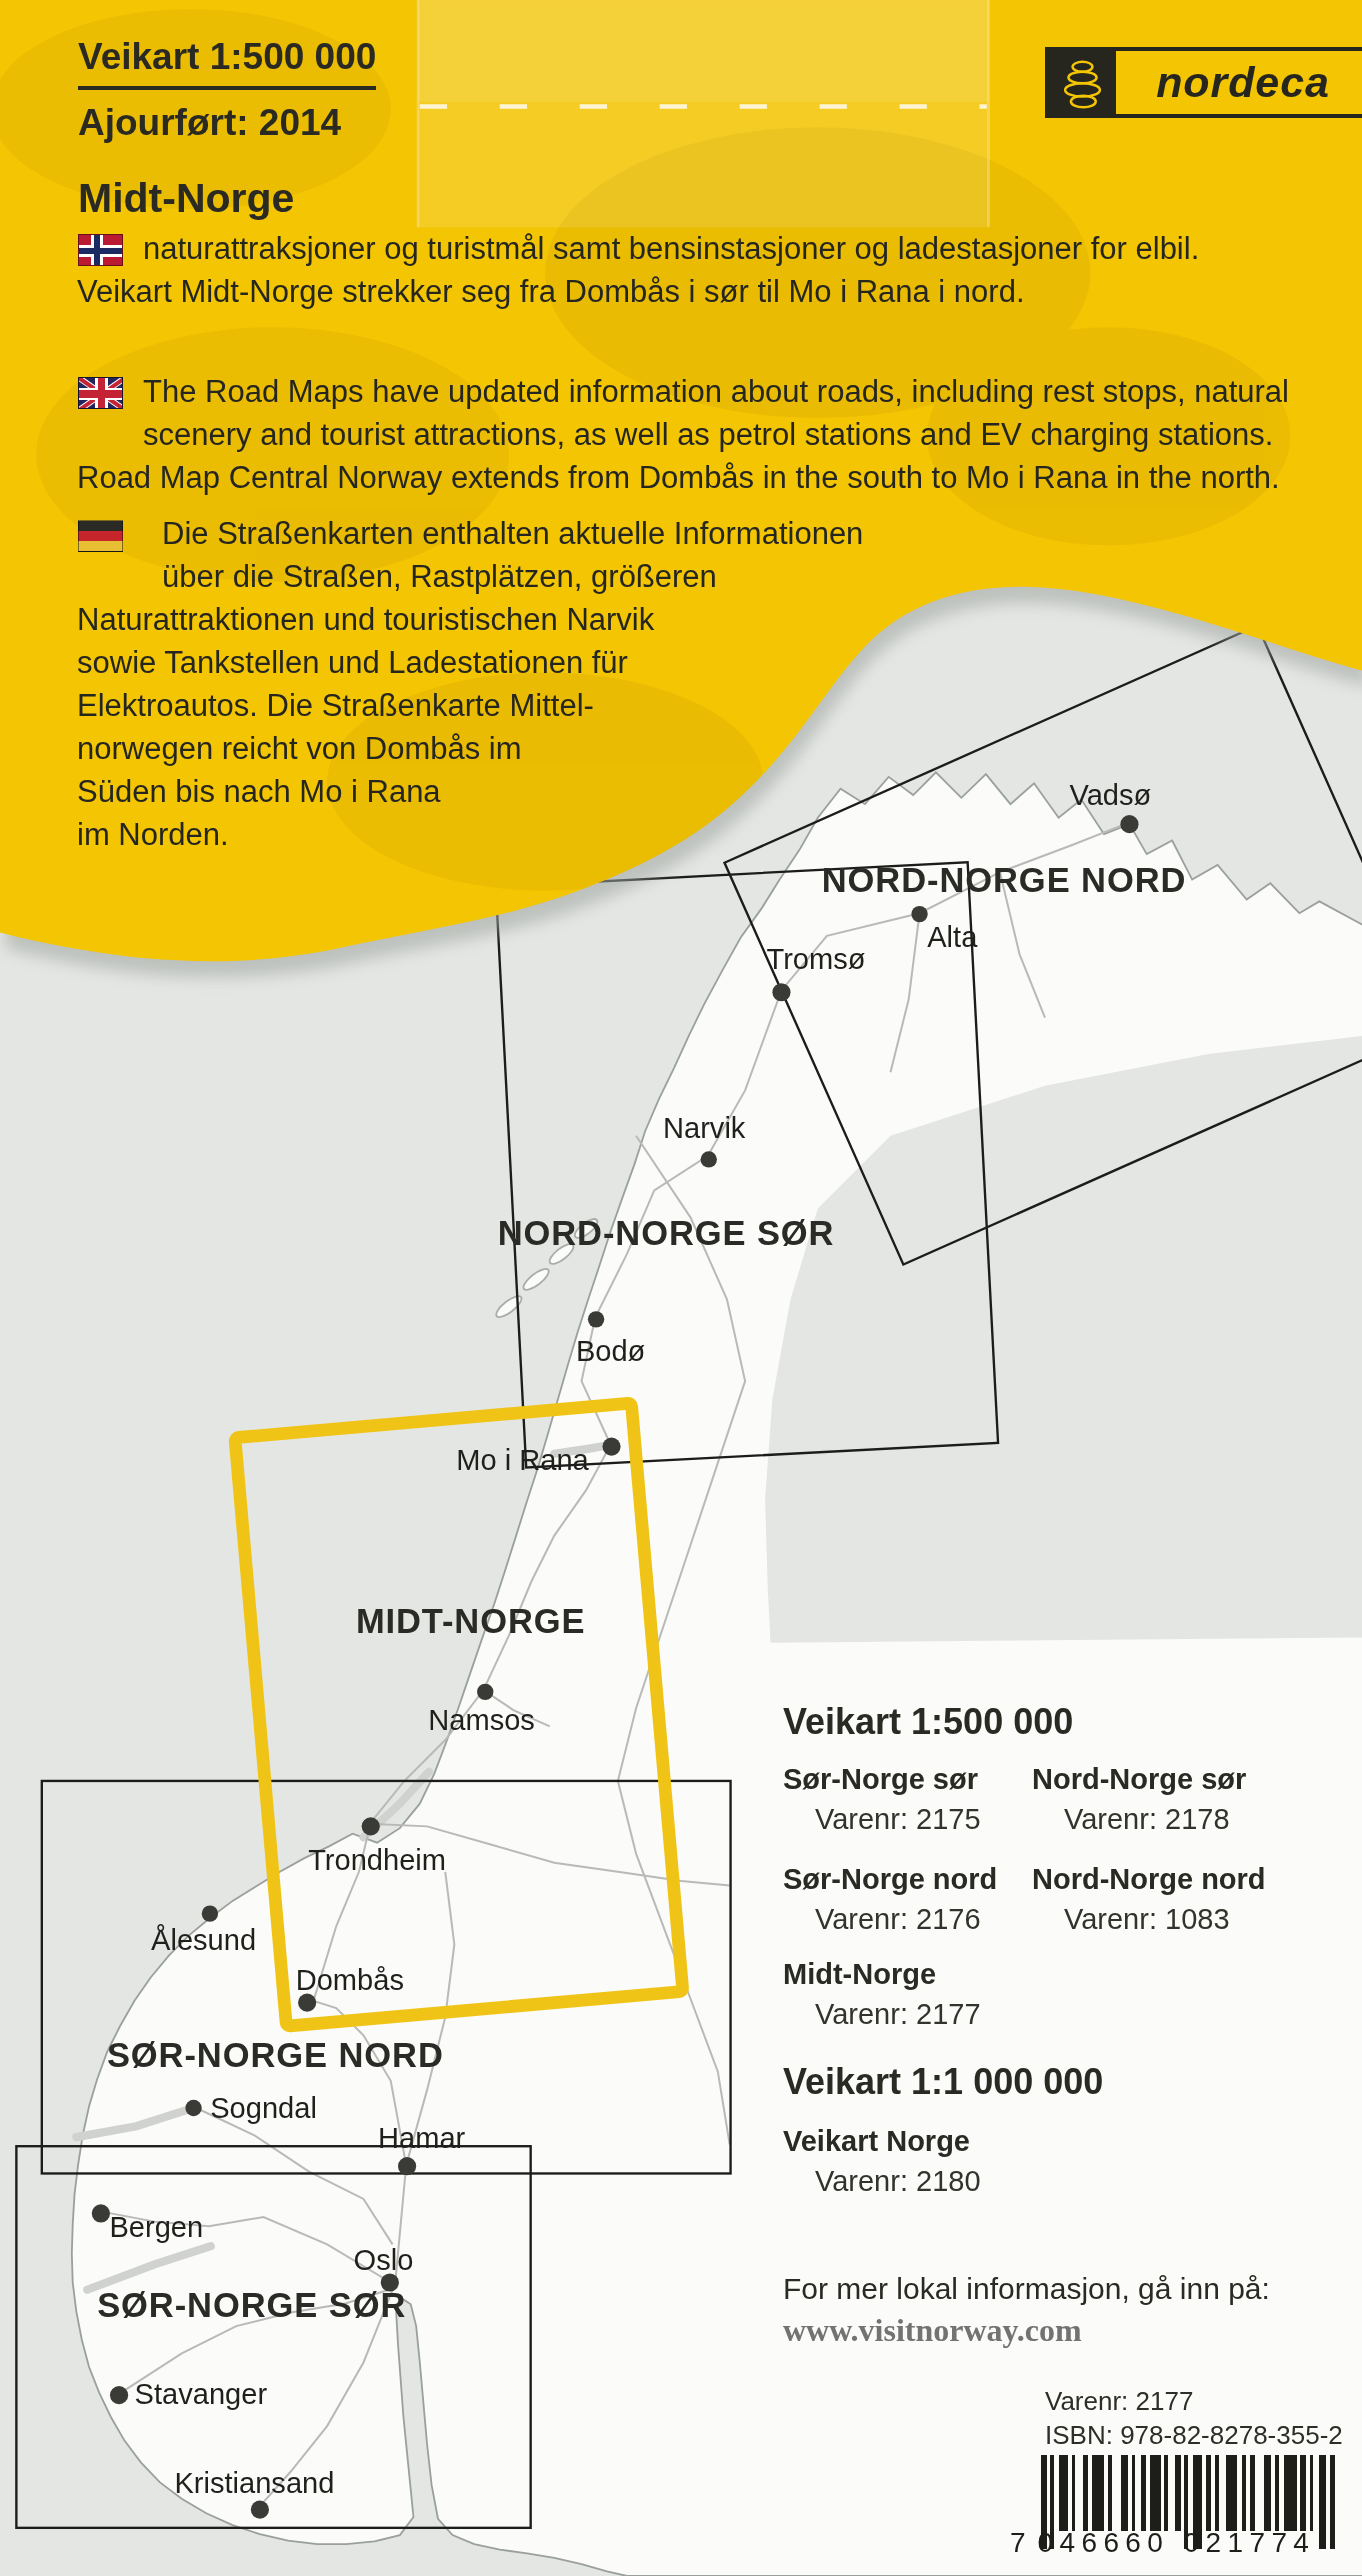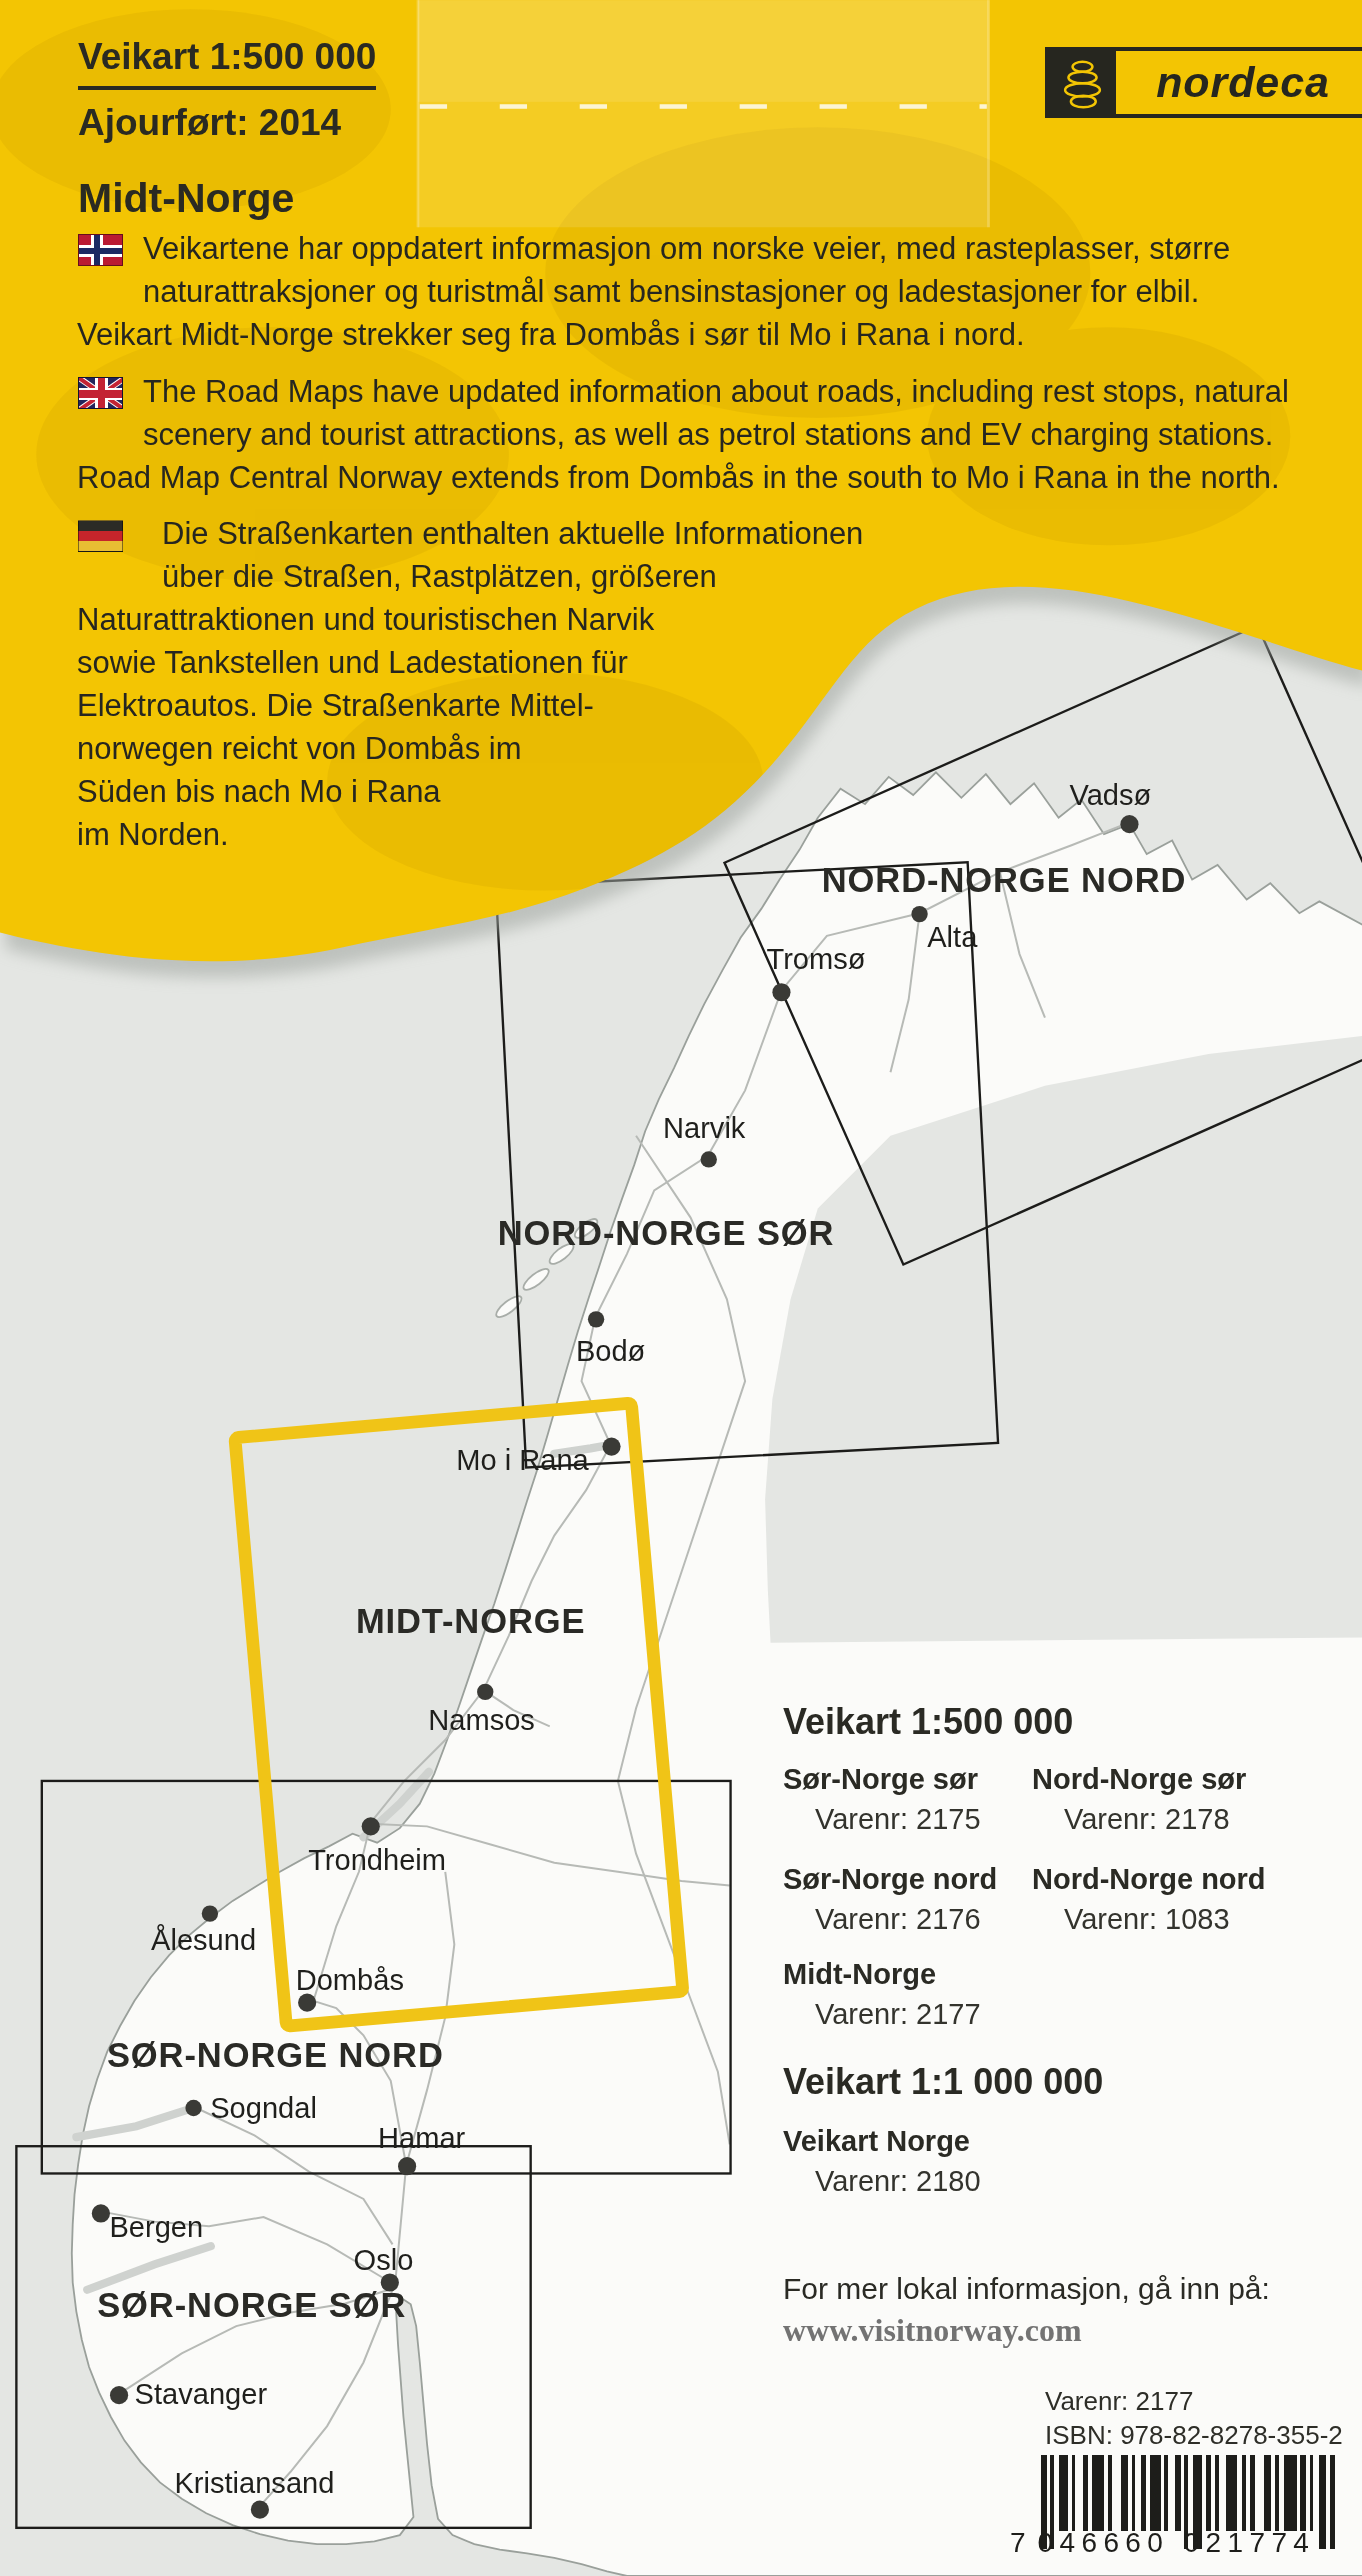--- a/index.html
+++ b/index.html
@@ -225,21 +225,20 @@
     <div class="txt">nordeca</div>
   </div>
 
   <div class="flag" id="flag-no">
     <div class="wv"></div>
       <div class="wh"></div>
       <div class="bv"></div>
       <div class="bh"></div>
   </div>
   <div class="para" id="para-no">
-    <div class="l ind">Veikartene har oppdatert informasjon om norske veier, med rasteplasser, større</div>
     <div class="l ind">naturattraksjoner og turistmål samt bensinstasjoner og ladestasjoner for elbil.</div>
     <div class="l">Veikart Midt-Norge strekker seg fra Dombås i sør til Mo i Rana i nord.</div>
   </div>
 
   <div class="flag" id="flag-uk">
     <div class="d1"></div>
       <div class="d2"></div>
       <div class="r1"></div>
       <div class="r2"></div>
     <div class="wv"></div>

